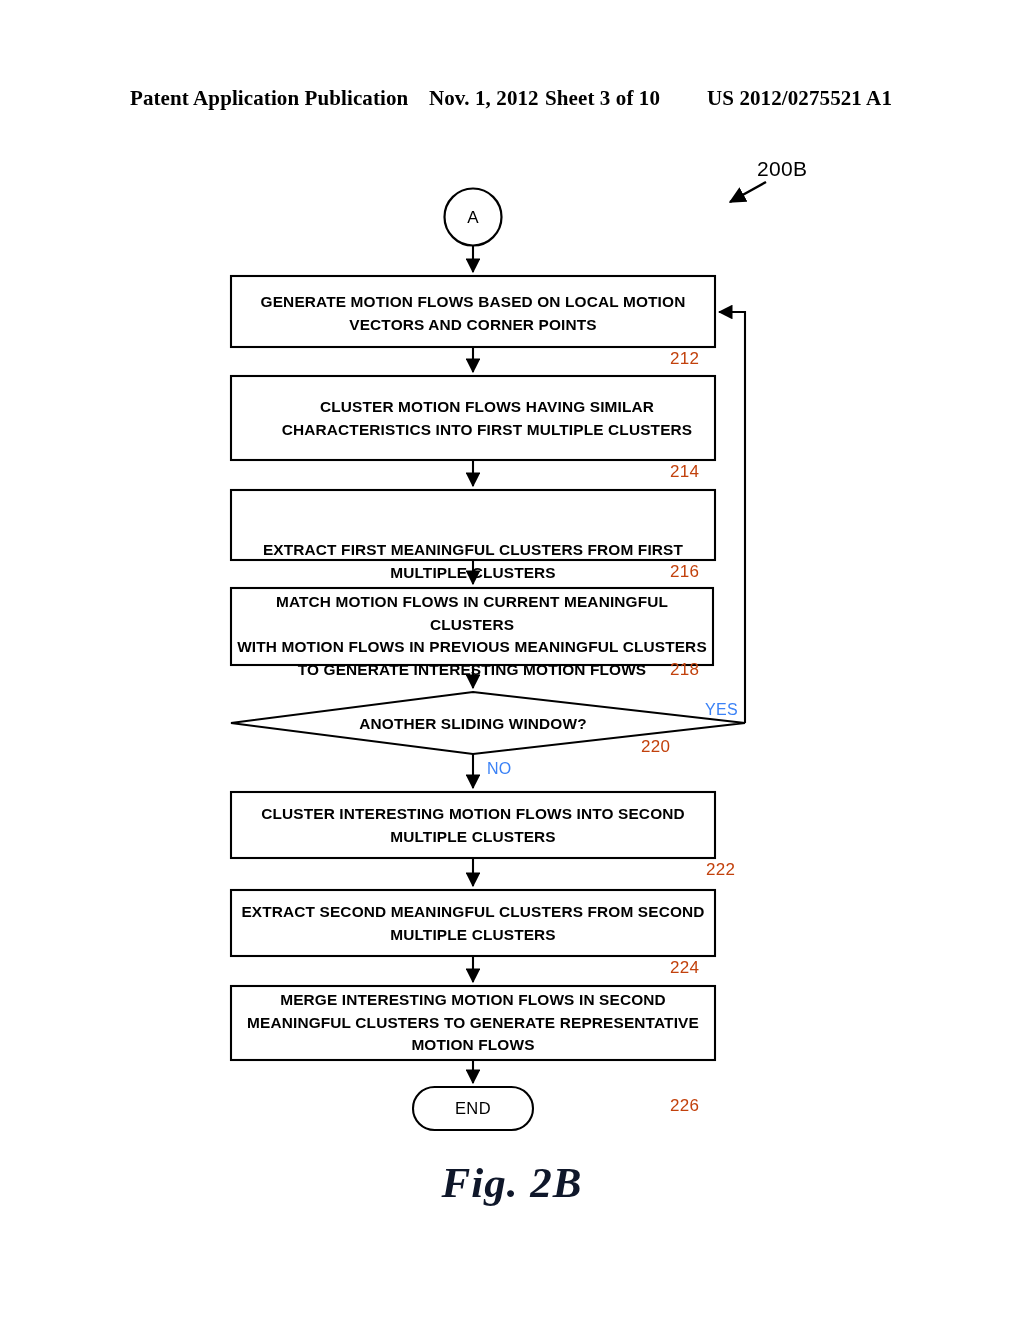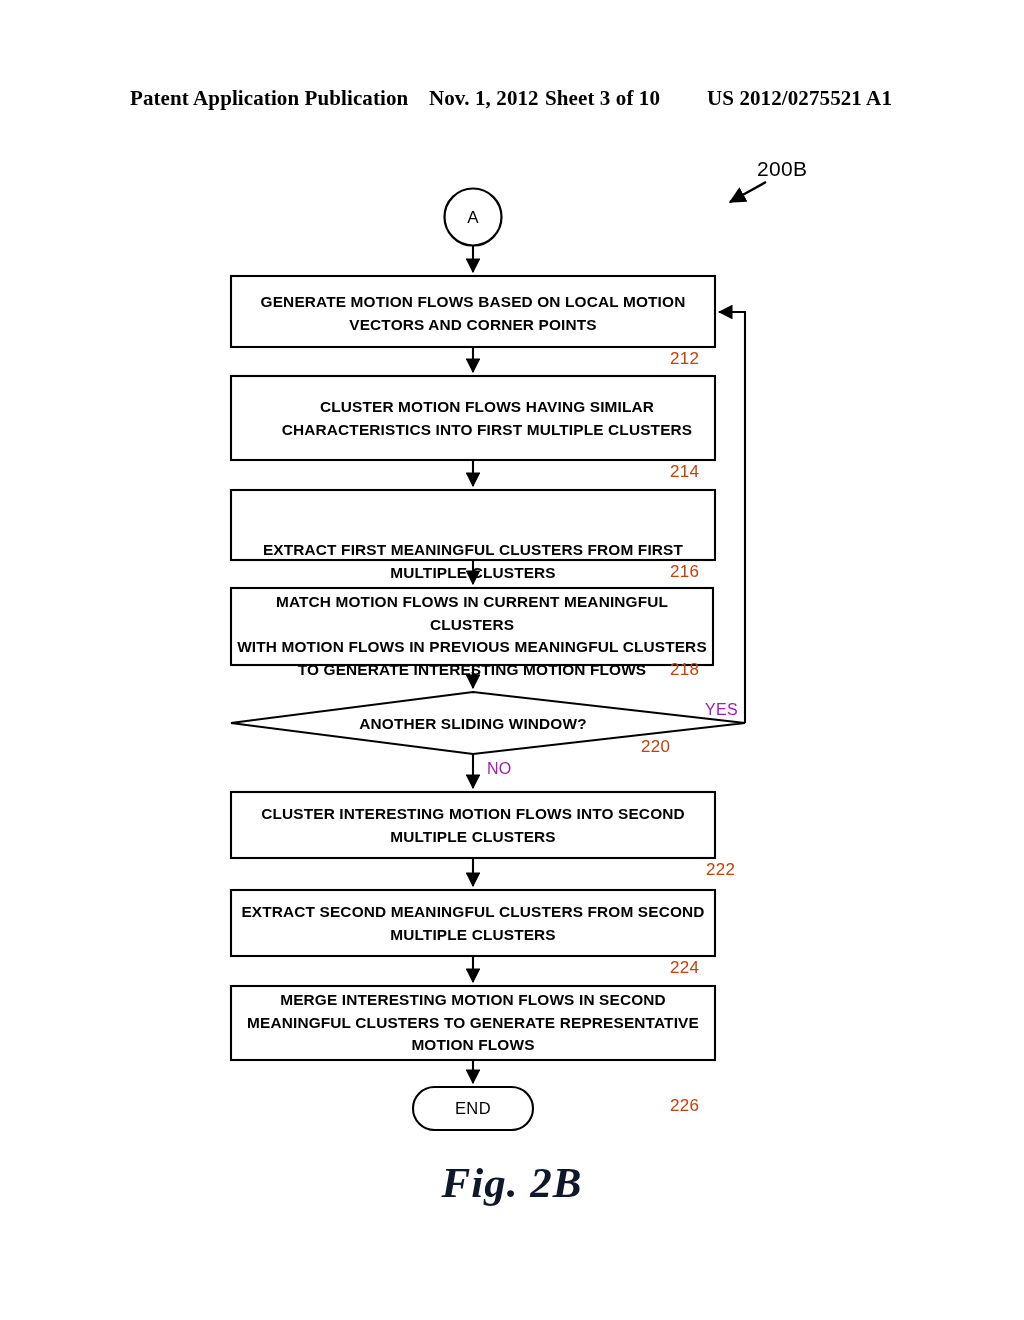--- a/index.html
+++ b/index.html
@@ -69,21 +69,21 @@
     position: absolute;
     font-family: "Liberation Sans", sans-serif;
     font-size: 17px;
     color: #c2410c;
     letter-spacing: 0.3px;
   }
   .edge-label {
     position: absolute;
     font-family: "Liberation Sans", sans-serif;
     font-size: 16px;
-    color: #a21caf;
+    color: #3b82f6;
     letter-spacing: 0.3px;
   }
   .term-text {
     position: absolute;
     text-align: center;
     font-family: "Liberation Sans", sans-serif;
     font-size: 16.5px;
     color: #000;
     letter-spacing: 0.4px;
   }

